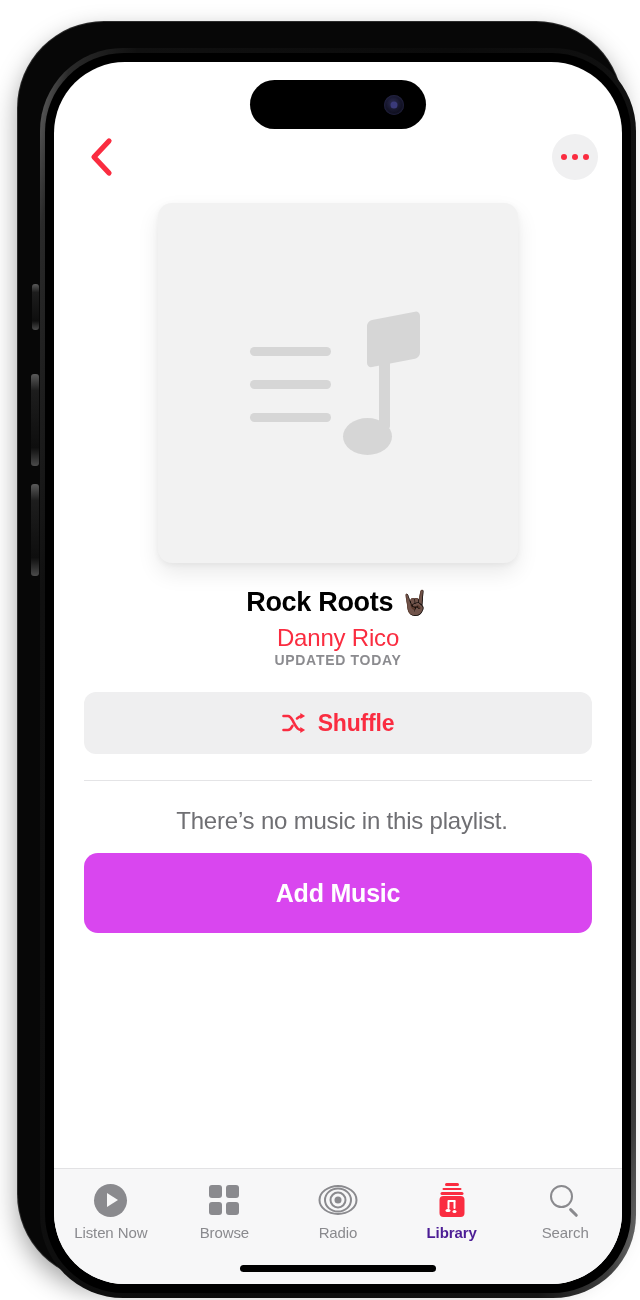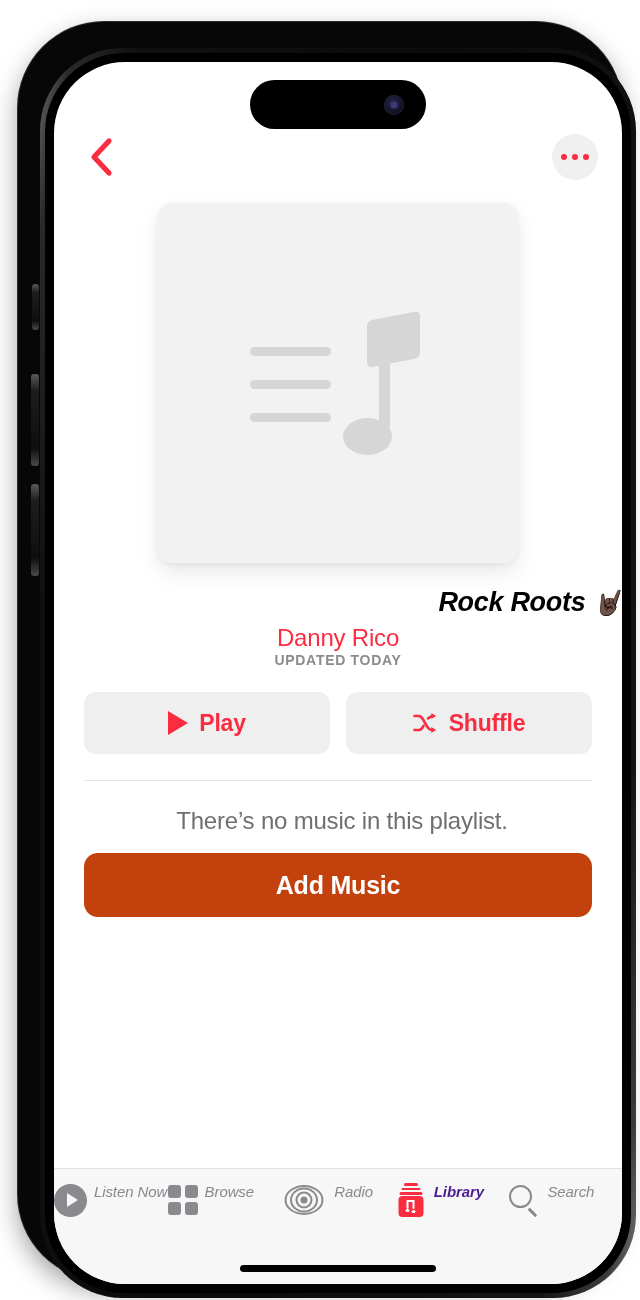--- a/index.html
+++ b/index.html
@@ -112,49 +112,49 @@
   .pl-stem{ position:absolute; right:30px; top:0; width:11px; height:106px;
     background:#d6d6d6; border-radius:3px; }
   .pl-flag{ position:absolute; right:0; top:-2px; width:53px; height:47px;
     background:#d6d6d6; border-radius:5px;
     transform:skewY(-11deg); transform-origin:left bottom; }
   .pl-head{ position:absolute; left:1px; bottom:0; width:49px; height:37px;
     background:#d6d6d6; border-radius:50%; }
 
   .meta{ text-align:center; padding-top:24px; }
   .pl-title{ font-size:27px; font-weight:700; color:#000; letter-spacing:-.3px;
-    display:flex; align-items:center; justify-content:flex-end; gap:7px;font-style:italic; }
+    display:flex; align-items:center; justify-content:center; gap:7px; }
   .pl-emoji{ font-size:24px; line-height:1; }
   .pl-artist{ font-size:24px; color:#fa2c40; margin-top:6px; letter-spacing:-.2px; cursor:pointer; }
   .pl-updated{ font-size:14px; font-weight:600; color:#8b8b8f; 
     letter-spacing:.7px; }
 
   .actions{ display:flex; gap:16px; padding:24px 30px 0 30px; }
   .act-btn{ flex:1; height:62px; border-radius:12px; background:#efeff0;
     display:flex; align-items:center; justify-content:center; gap:11px; cursor:pointer; }
   .act-label{ font-size:23px; font-weight:700; color:#fa2c40; letter-spacing:-.2px; }
   .ico-play{ width:0; height:0; border-left:20px solid #fa2c40;
     border-top:12px solid transparent; border-bottom:12px solid transparent; }
   .ico-shuffle{ width:25px; height:22px; }
 
   .divider{ height:1px; background:#e4e4e6; margin:26px 30px 0 30px; }
 
   .empty-state{ padding-top:26px; text-align:center; }
   .empty-text{ font-size:24px; color:#6f6f73; letter-spacing:-.2px;padding-left:8px; }
-  .add-music{ margin:18px 30px 0 30px; height:64px; border-radius:14px;
-    background:#c2410c; display:flex; align-items:center; justify-content:center; cursor:pointer; }
+  .add-music{ margin:18px 30px 0 30px; height:80px; border-radius:14px;
+    background:#d946ef; display:flex; align-items:center; justify-content:center; cursor:pointer; }
   .add-music-label{ font-size:25px; font-weight:700; color:#fff; letter-spacing:-.2px; }
 
   
   .tabbar{
     position:absolute; left:0; bottom:0; width:568px; height:116px;
     background:#f7f7f8; border-top:1px solid #e2e2e4;
     display:flex; align-items:flex-start; padding-top:14px; z-index:20;
   }
-  .tab{ flex:1; display:flex; flex-direction:row; gap:7px; cursor:pointer;font-style:italic; }
+  .tab{ flex:1; display:flex; flex-direction:column; align-items:center; gap:7px; cursor:pointer; }
   .tab-ico{ height:34px; display:flex; align-items:center; justify-content:center; }
   .tab-label{ font-size:15px; color:#8a8a8e; letter-spacing:-.1px; }
   .tab.active .tab-label{ color:#4c1d95; font-weight:600; }
 
   .ico-listen{ width:33px; height:33px; border-radius:50%; background:#8a8a8e;
     display:flex; align-items:center; justify-content:center; }
   .ico-listen i{ width:0; height:0; border-left:11px solid #f7f7f8;
     border-top:7px solid transparent; border-bottom:7px solid transparent; margin-left:3px; }
   .ico-browse{ width:30px; height:30px; display:grid;
     grid-template-columns:13px 13px; grid-template-rows:13px 13px; gap:4px; }
@@ -248,24 +248,20 @@
           <div class="pl-title">
             <span>Rock Roots</span>
             <span class="pl-emoji">🤘🏿</span>
           </div>
           <div class="pl-artist">Danny Rico</div>
           <div class="pl-updated">UPDATED TODAY</div>
         </div>
 
         <div class="actions">
           <div class="act-btn">
-            <span class="ico-play"></span>
-            <span class="act-label">Play</span>
-          </div>
-          <div class="act-btn">
             <svg class="ico-shuffle" viewBox="0 0 24 22">
               <path d="M1 4 H5.5 C7.5 4 8.6 5.6 10 8.2 C11.6 11.2 13 14.6 15.2 16.6 C16.3 17.6 17.5 18 19 18" fill="none" stroke="#fa2c40" stroke-width="2.6" stroke-linecap="round"></path>
               <path d="M1 18 H5.5 C7.5 18 8.6 16.4 10 13.8" fill="none" stroke="#fa2c40" stroke-width="2.6" stroke-linecap="round"></path>
               <path d="M14.5 6.4 C16 5.2 17.5 4.4 19 4" fill="none" stroke="#fa2c40" stroke-width="2.6" stroke-linecap="round"></path>
               <path d="M17.8 1 L22.6 4 L17.8 7 Z" fill="#fa2c40"></path>
               <path d="M17.8 15 L22.6 18 L17.8 21 Z" fill="#fa2c40"></path>
             </svg>
             <span class="act-label">Shuffle</span>
           </div>
         </div>

